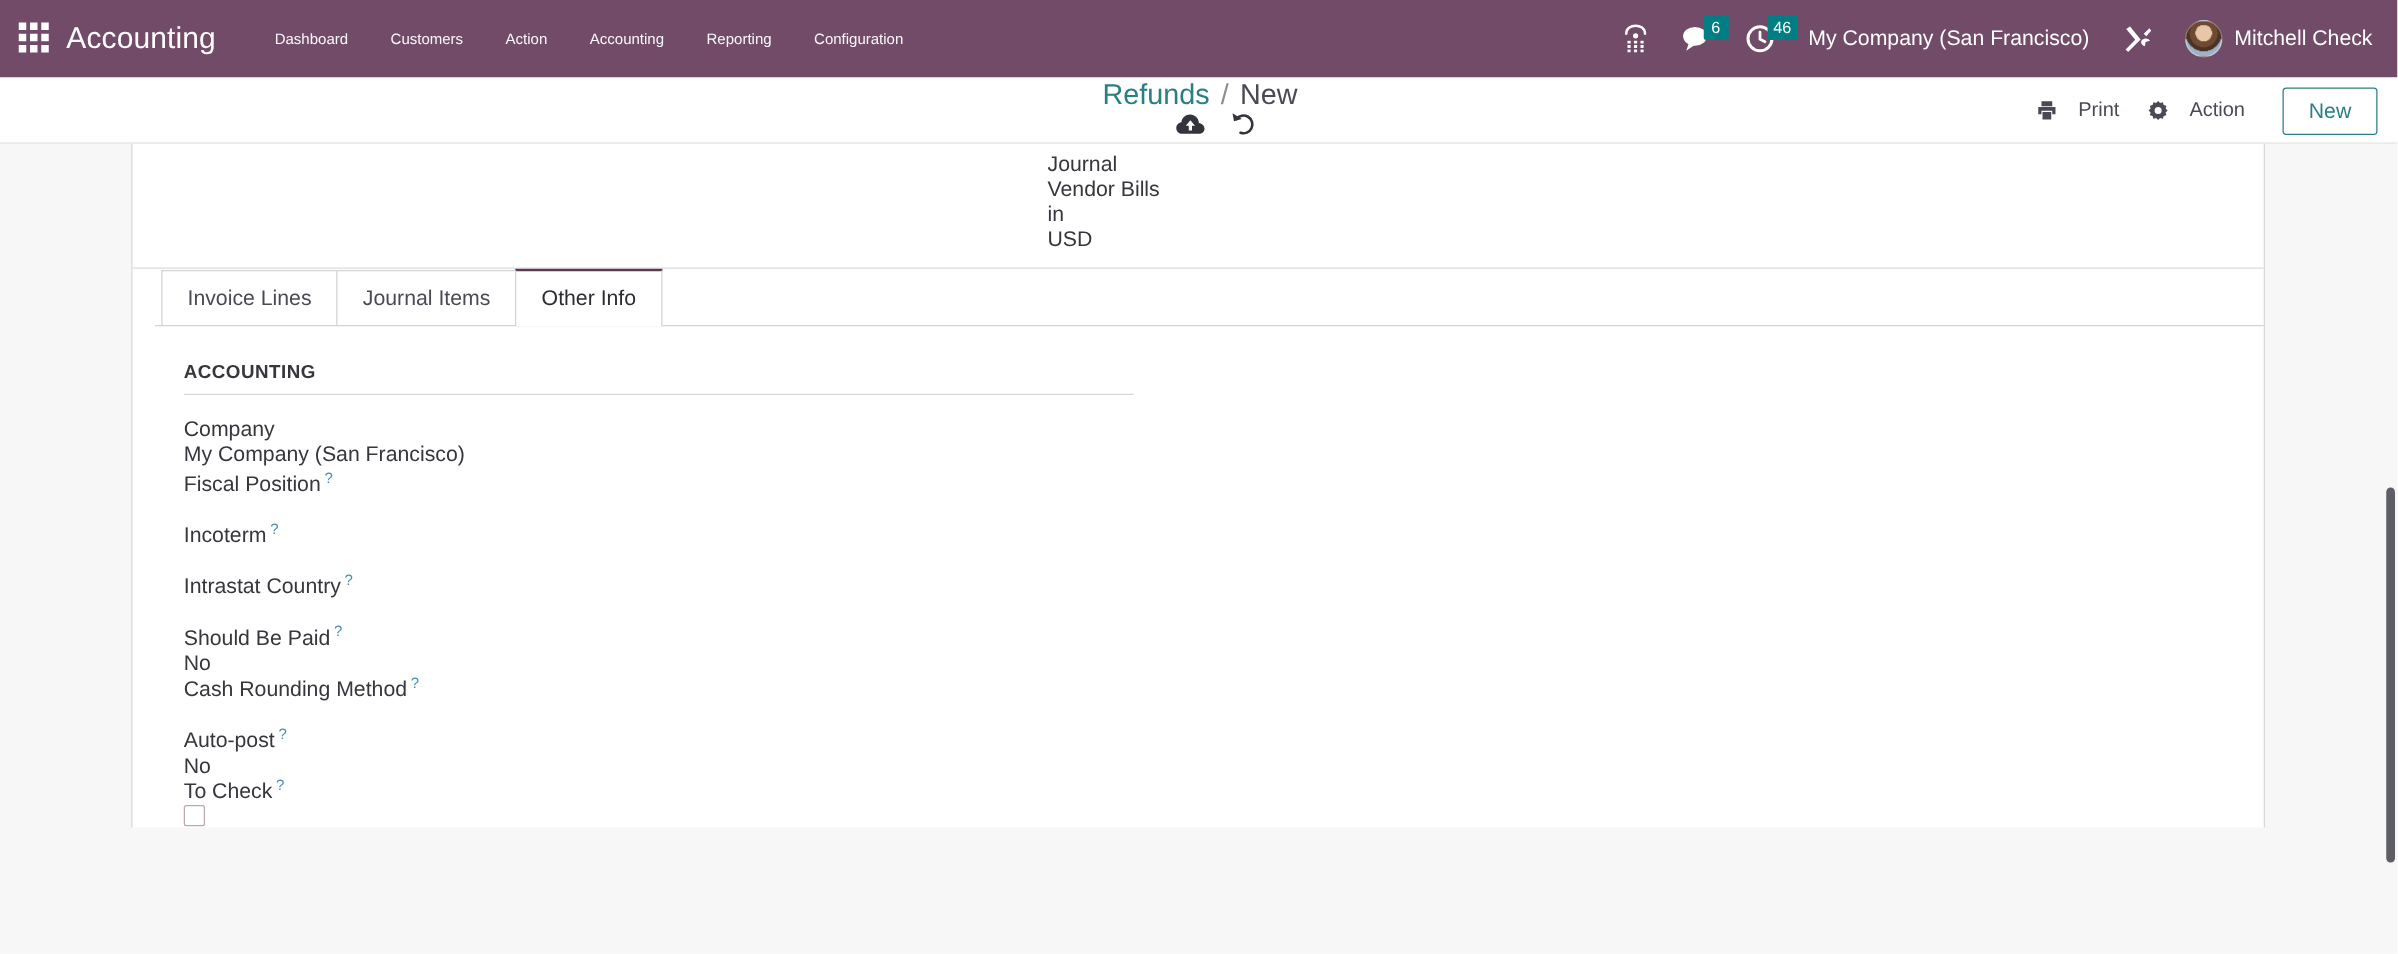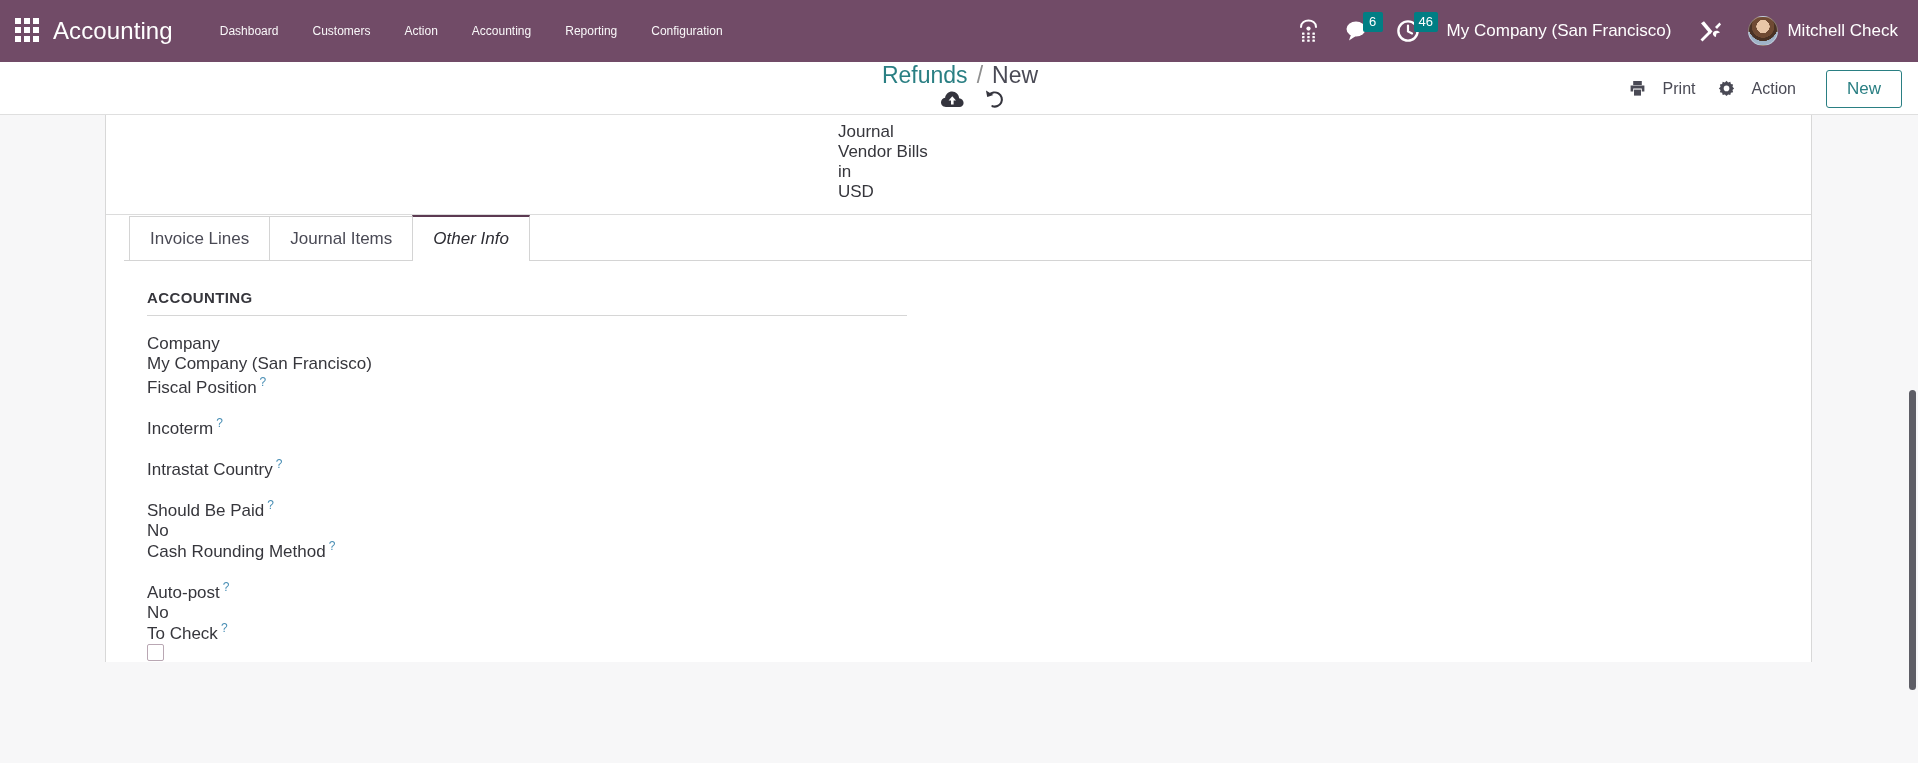--- a/index.html
+++ b/index.html
@@ -188,21 +188,20 @@
     height: 44px;
     display: flex; align-items: center;
   }
   .tab.active {
     border-top: 2px solid #5c3a52;
     color: #2c2c33;
     z-index: 2;
     height: 46px;
     margin-bottom: -1px;
     background: #ffffff;
-    font-style: italic;
   }
 
   
   .form-body { padding: 28px 0 0 18px; }
   .group-title {
     font-size: 15px;
     font-weight: bold;
     color: #36363c;
     letter-spacing: .4px;
     padding-bottom: 9px;

